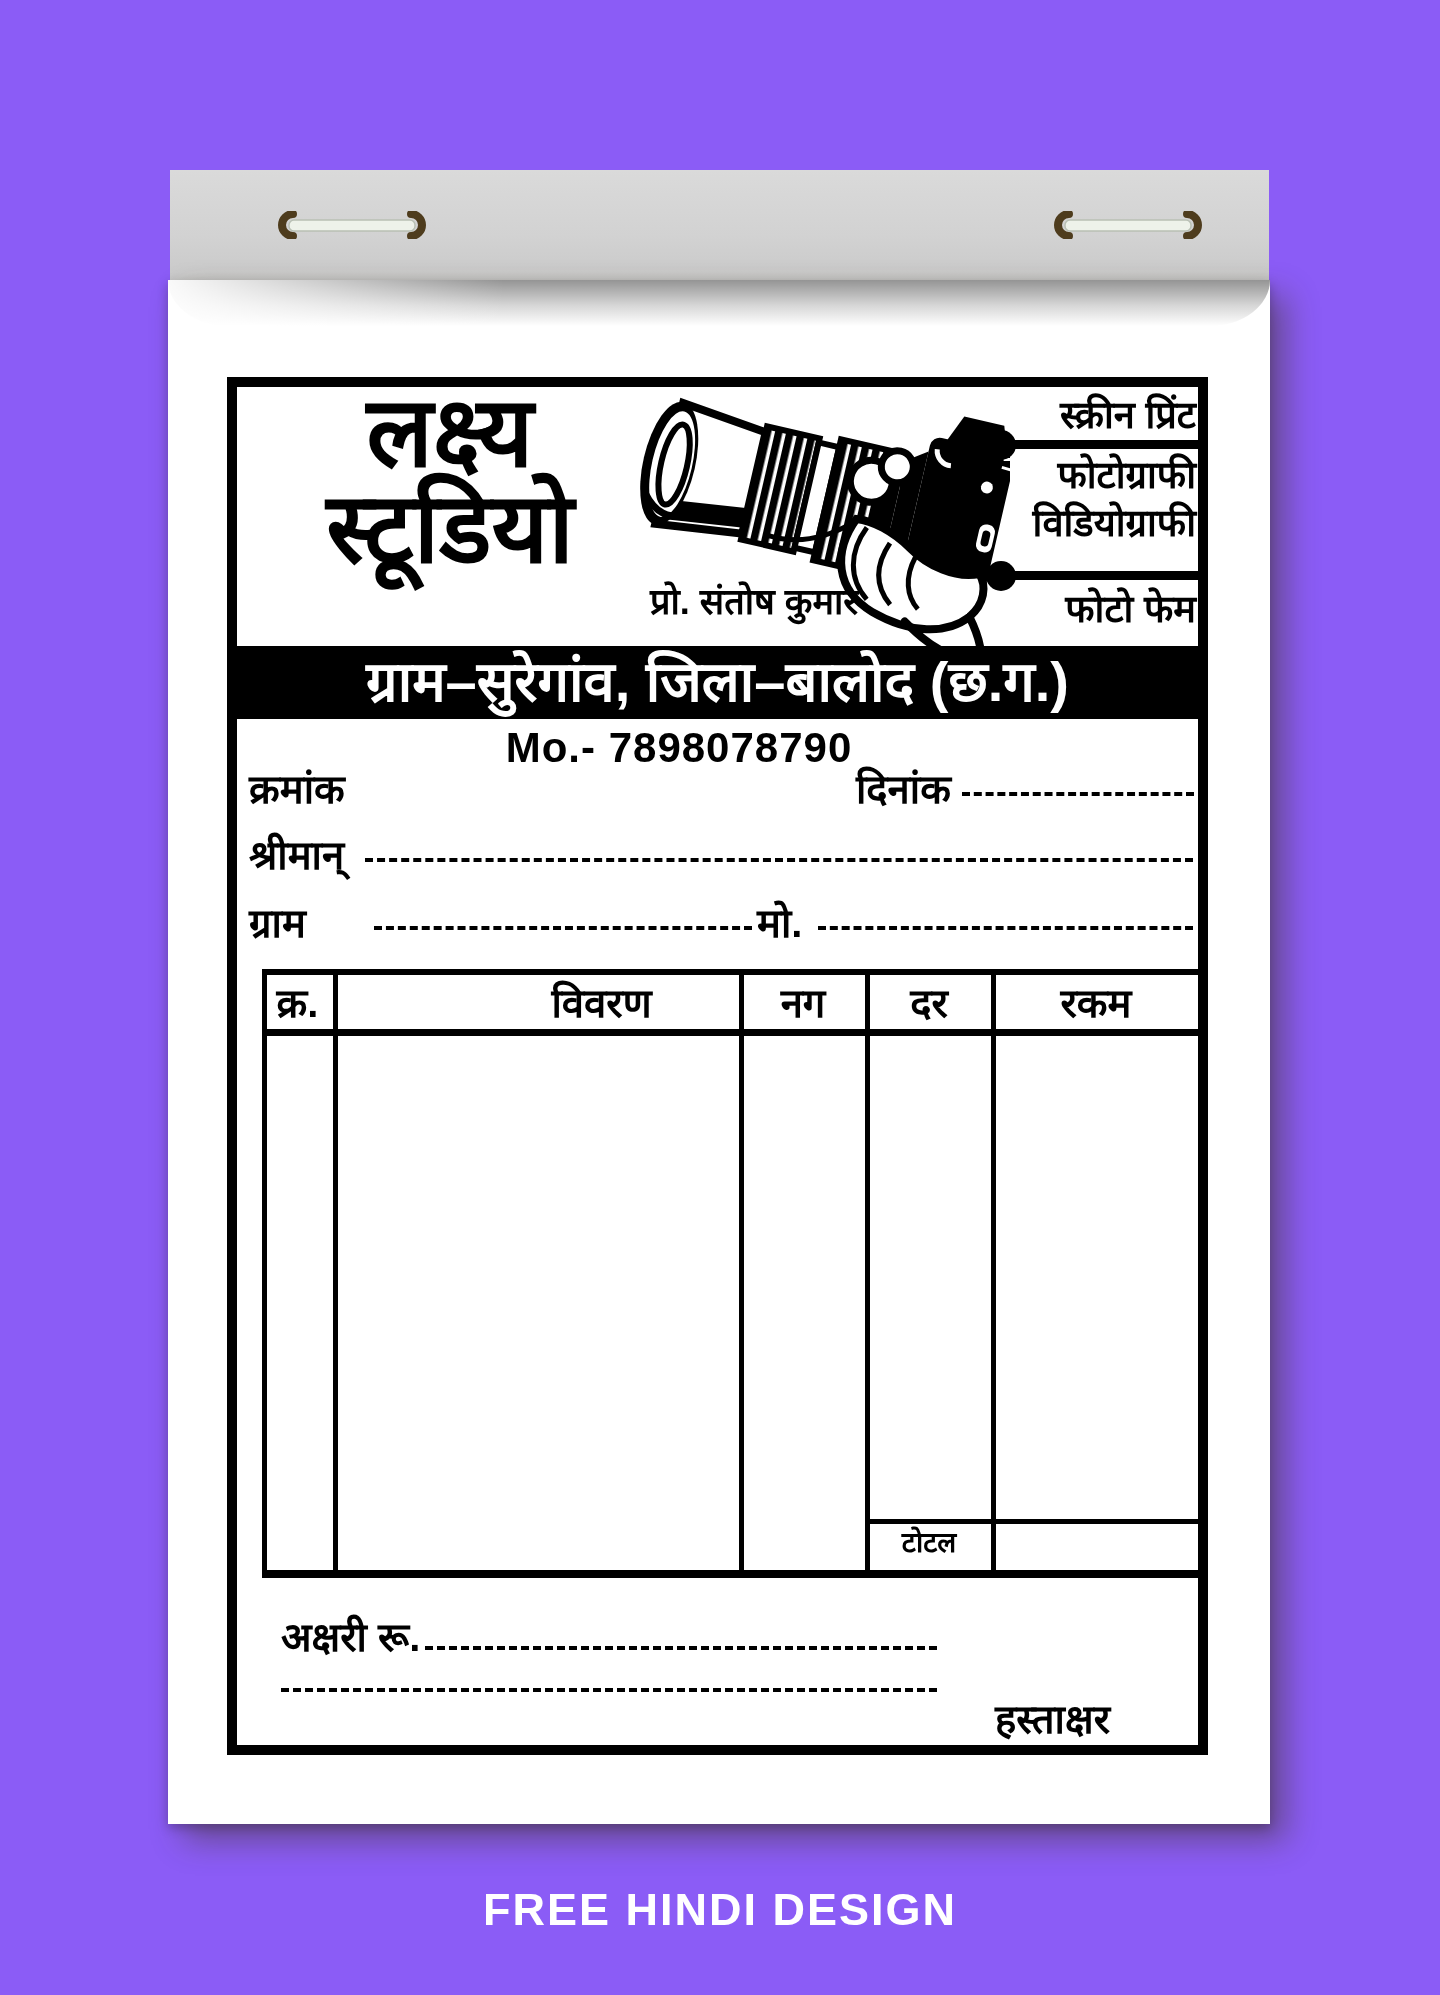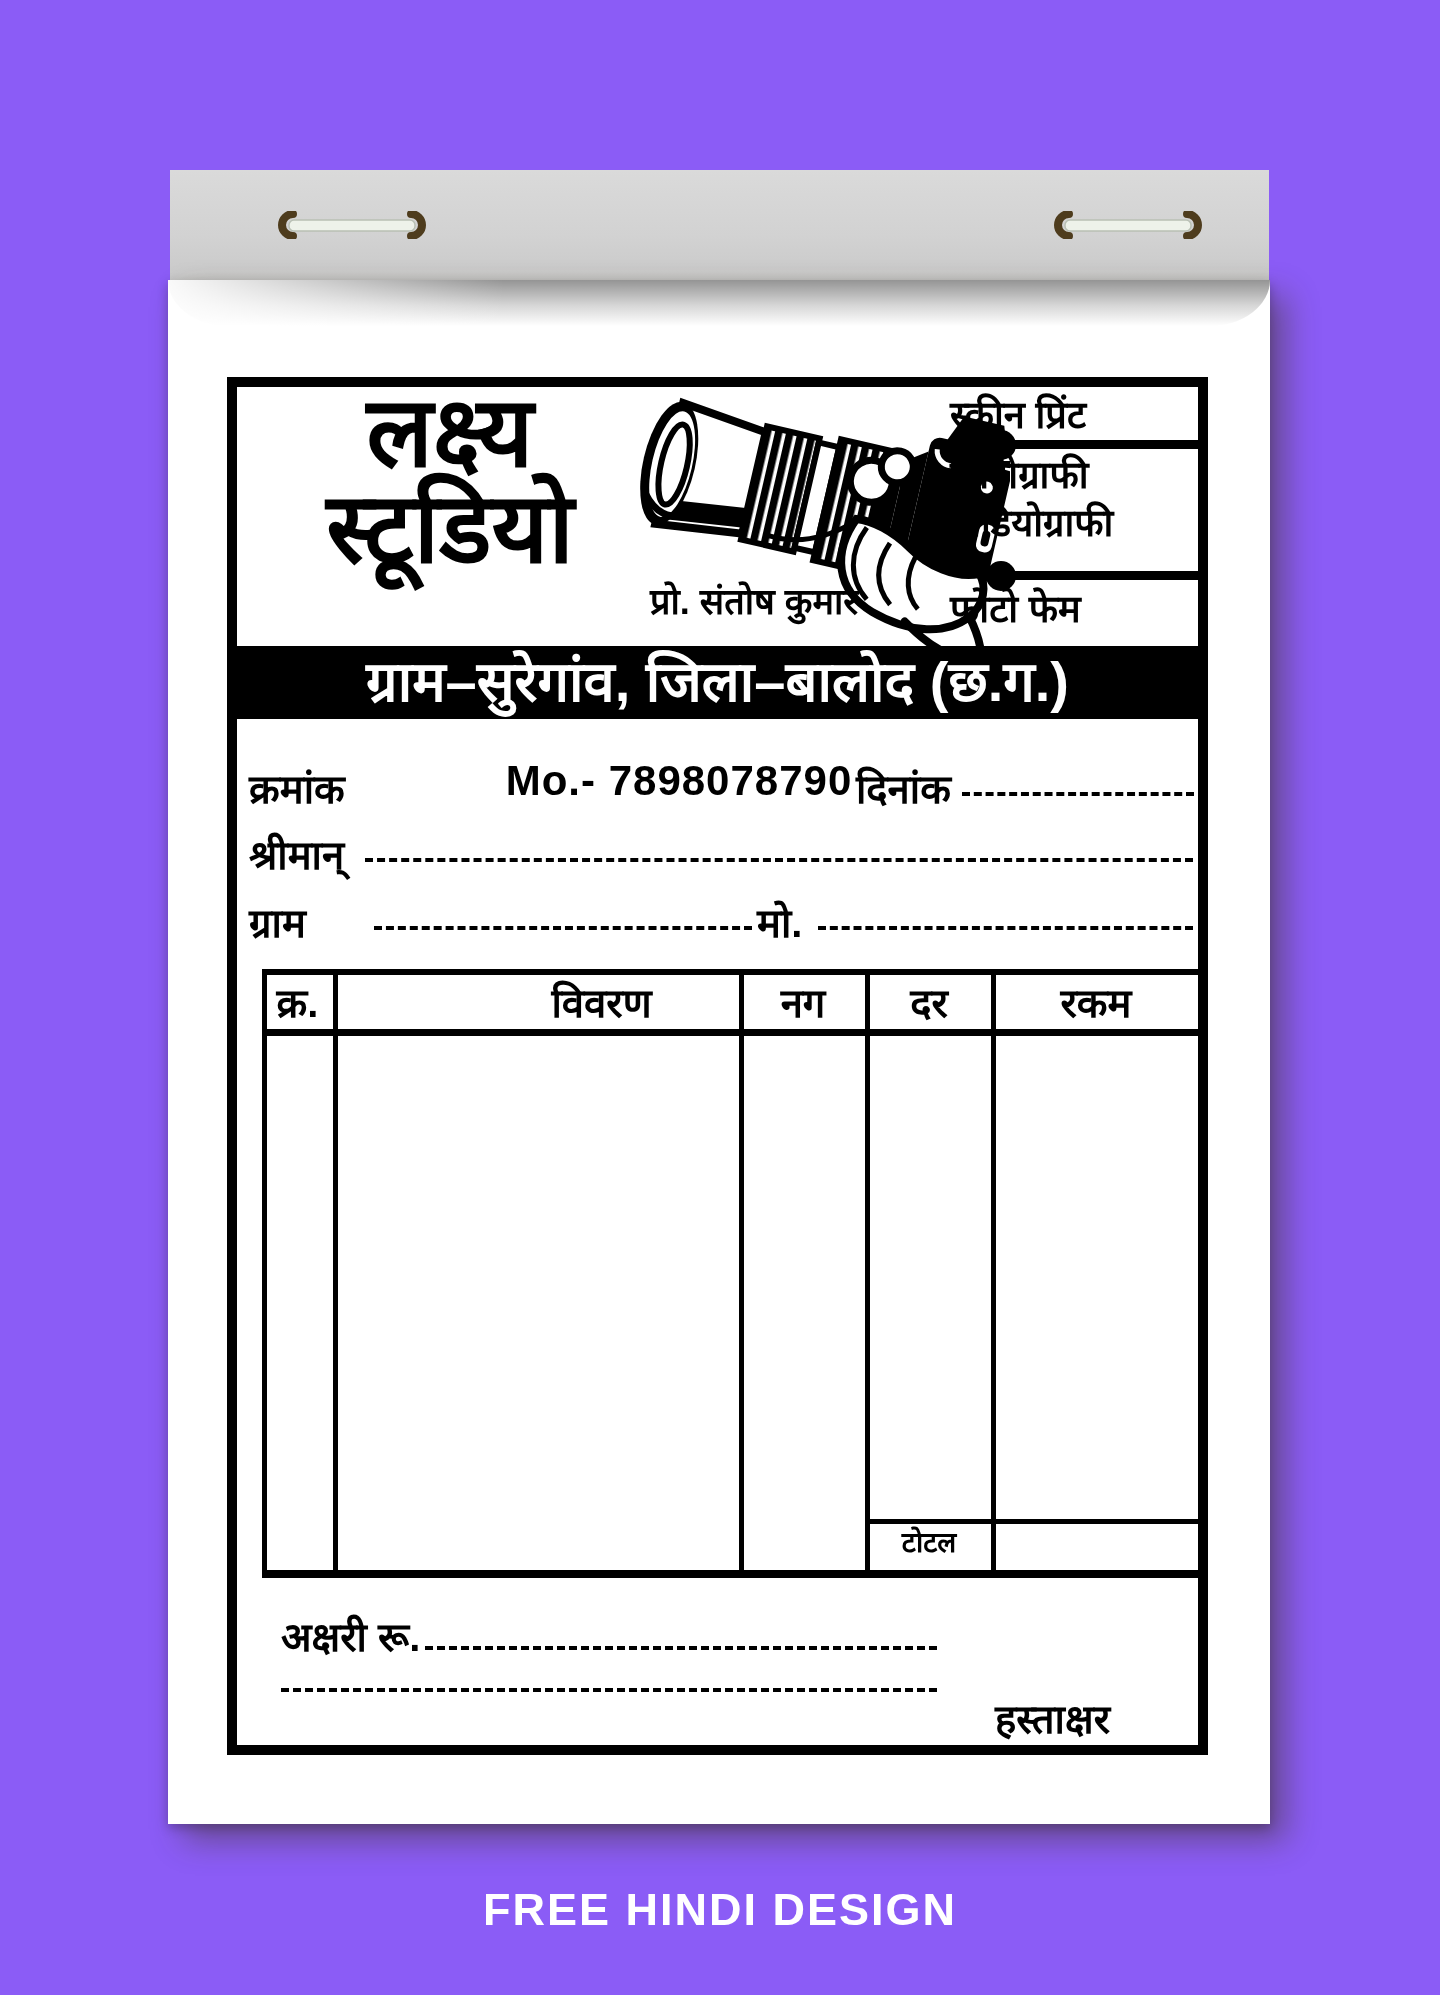--- a/index.html
+++ b/index.html
@@ -25,35 +25,35 @@
 
   
   .logo-line{left:240px;width:420px;text-align:center;font-weight:900;color:#000;
              font-size:98px;line-height:92px;letter-spacing:0px;}
   .logo1{top:386px;}
   .logo2{top:482px;}
   .proprietor{left:650px;top:576px;width:260px;
               font-size:36px;font-weight:700;color:#000;}
 
   
-  .svc{left:950px;width:246px;font-size:38px;font-weight:700;color:#000;line-height:46px;}
+  .svc{left:950px;width:246px;text-align:right;font-size:38px;font-weight:700;color:#000;line-height:46px;}
   .svc1{top:392px;}
   .svc2{top:452px;}
   .svc3{top:500px;}
   .svc4{top:586px;}
   .svc-line{left:1000px;width:198px;height:9px;background:#000;}
   .svc-line1{top:440px;} .svc-line2{top:571px;}
   .svc-dot{width:30px;height:30px;border-radius:50%;background:#000;left:986px;}
   .svc-dot1{top:430px;} .svc-dot2{top:561px;}
 
   
   .addr-bar{left:237px;top:646px;width:961px;height:73px;background:#000;color:#fff;
             text-align:center;font-size:56px;font-weight:800;line-height:72px;}
   .mobile{left:237px;top:724px;width:884px;text-align:center;
-          font-size:42px;font-weight:800;letter-spacing:1px;color:#000;margin-top:33px;}
+          font-size:42px;font-weight:800;letter-spacing:1px;color:#000;}
 
   
   .flabel{font-size:40px;font-weight:700;color:#000;white-space:nowrap;}
   .dash{height:0;border-top:4px dashed #000;}
 
   
   .hline{background:#000;}
   .vline{background:#000;width:5px;top:969px;height:607px;}
 
   .thead{top:974px;font-size:40px;font-weight:700;text-align:center;color:#000;}

